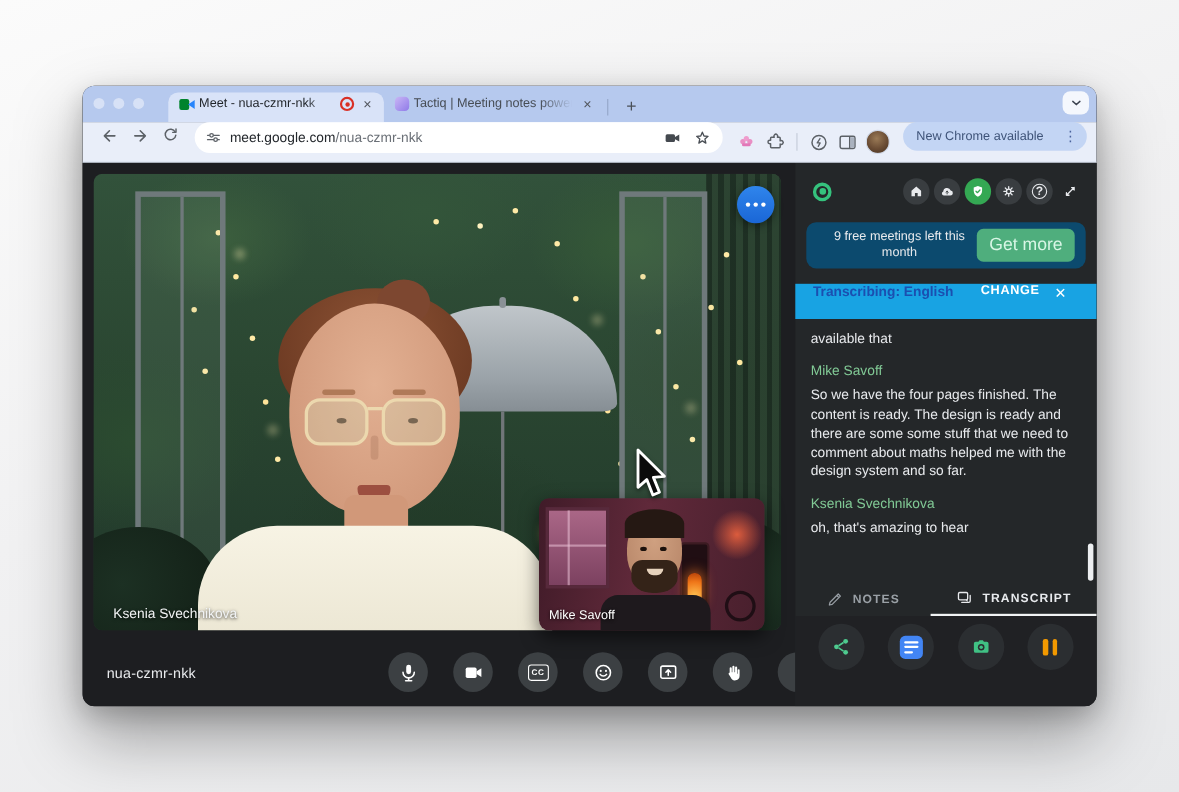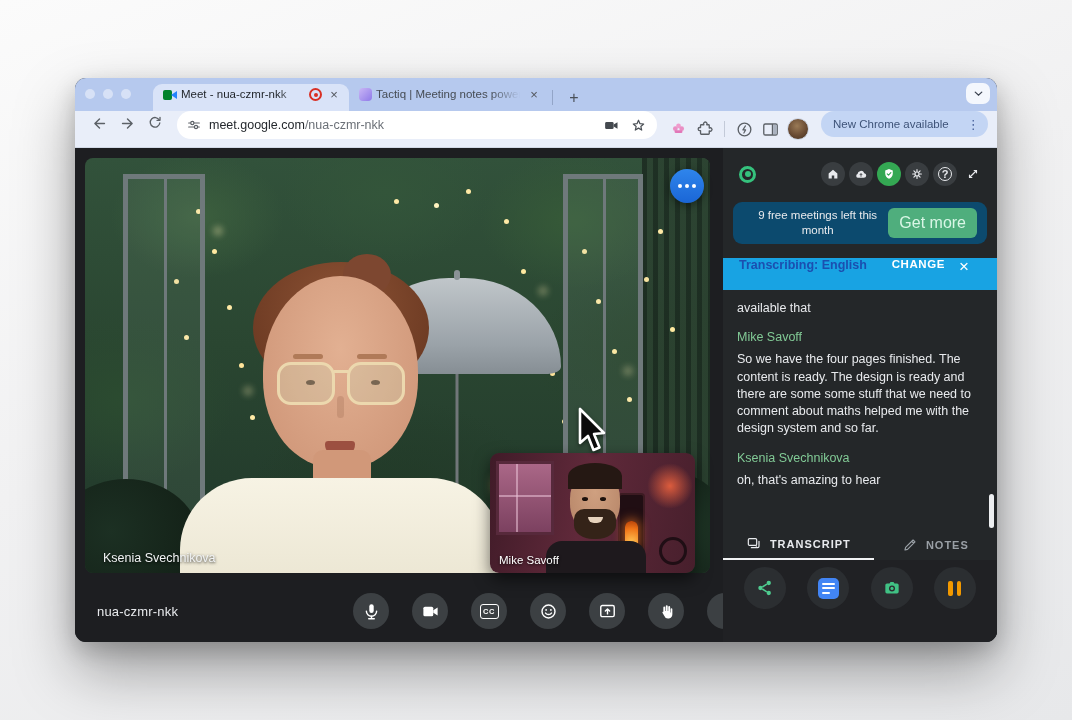--- a/index.html
+++ b/index.html
@@ -447,33 +447,33 @@
       <div class="transcript">
         <div class="tr-cont">available that</div>
         <div class="tr-speaker">Mike Savoff</div>
         <div class="tr-para">So we have the four pages finished. The content is ready. The design is ready and there are some some stuff that we need to comment about maths helped me with the design system and so far.</div>
         <div class="tr-speaker">Ksenia Svechnikova</div>
         <div class="tr-para">oh, that's amazing to hear</div>
         <span class="scrollpill"></span>
       </div>
 
       <div class="sb-tabs">
+        <div class="sb-tab notes-tab">
+          <svg viewBox="0 0 24 24">
+              <path d="M4.5 19.5l.9-3.8L16.6 4.5l2.9 2.9L8.3 18.6l-3.8.9zM14.6 6.5l2.9 2.9" stroke="#9aa0a6" stroke-width="1.7" fill="none" stroke-linejoin="round"></path>
+            </svg>
+          <span>NOTES</span>
+        </div>
         <div class="sb-tab transcript-tab">
           <svg viewBox="0 0 24 24">
               <rect x="3.5" y="4" width="12.5" height="10" rx="1.8" stroke="#e8eaed" stroke-width="1.8" fill="none"></rect>
               <path d="M8 17.5h9.5a2 2 0 0 0 2-2V8" stroke="#e8eaed" stroke-width="1.8" fill="none" stroke-linecap="round"></path>
               <path d="M16 14v3l-3-3" fill="#e8eaed"></path>
             </svg>
           <span>TRANSCRIPT</span>
-        </div>
-        <div class="sb-tab notes-tab">
-          <svg viewBox="0 0 24 24">
-              <path d="M4.5 19.5l.9-3.8L16.6 4.5l2.9 2.9L8.3 18.6l-3.8.9zM14.6 6.5l2.9 2.9" stroke="#9aa0a6" stroke-width="1.7" fill="none" stroke-linejoin="round"></path>
-            </svg>
-          <span>NOTES</span>
         </div>
       </div>
 
       <div class="sb-actions">
         <div class="act">
           <svg viewBox="0 0 24 24" width="20" height="20">
               <circle cx="6.5" cy="12" r="2.6" fill="#4ecb8f"></circle>
               <circle cx="16.5" cy="6" r="2.6" fill="#4ecb8f"></circle>
               <circle cx="16.5" cy="18" r="2.6" fill="#4ecb8f"></circle>
               <path d="M8.8 10.8 14.2 7.3M8.8 13.2l5.4 3.5" stroke="#4ecb8f" stroke-width="1.8"></path>

